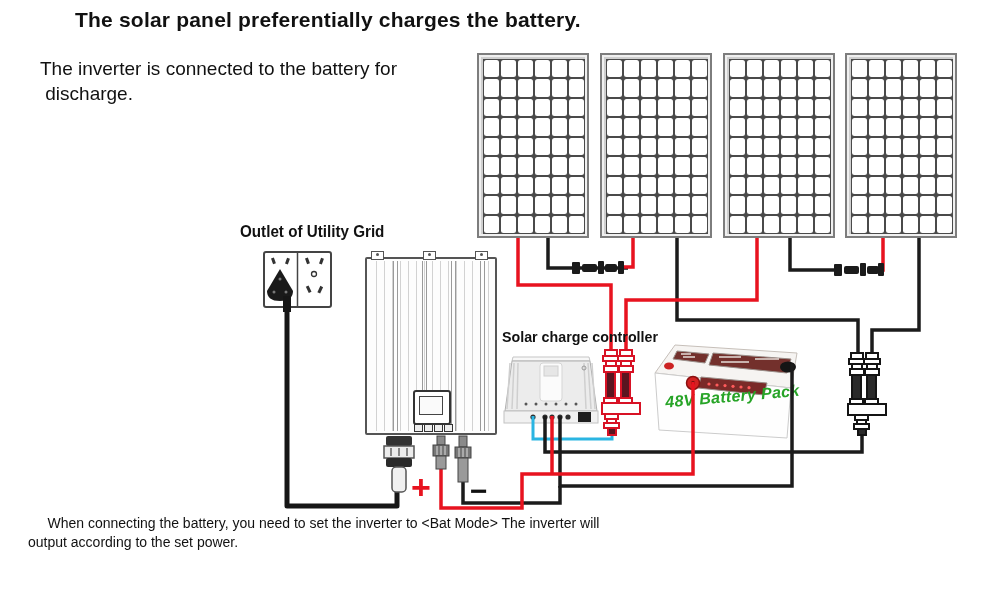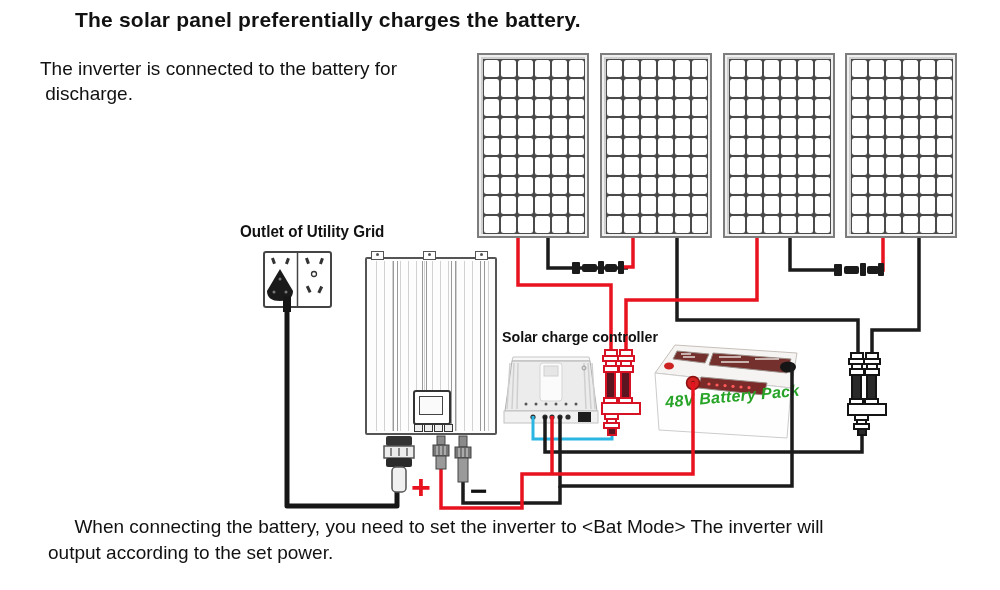--- a/index.html
+++ b/index.html
@@ -2,21 +2,21 @@
 <html><head>
 <meta charset="utf-8">
 <style>
   html,body{margin:0;padding:0;background:#fff;}
   .stage{position:relative;width:1000px;height:590px;background:#fff;overflow:hidden;
          font-family:"Liberation Sans",sans-serif;color:#111;}
   .abs{position:absolute;}
   .txt{white-space:pre-wrap;}
   .title{left:75px;top:8px;font-size:21px;font-weight:700;letter-spacing:.2px;z-index:4;}
   .subtitle{left:40px;top:57px;font-size:19px;line-height:1.3;z-index:4;}
-  .footer{left:28px;top:514px;width:950px;font-size:19px;line-height:1.35;z-index:4;margin-left:20px;}
+  .footer{left:28px;top:514px;width:950px;font-size:14px;line-height:1.35;z-index:4;}
   .lbl-outlet{left:240px;top:223px;font-size:16px;font-weight:700;transform:scaleX(.95);transform-origin:left;z-index:4;}
   .lbl-controller{left:502px;top:328px;font-size:15px;font-weight:700;transform:scaleX(.95);transform-origin:left;z-index:4;}
   .watermark{left:393px;top:280px;font-size:27px;color:#9a9a9a;opacity:.55;letter-spacing:1px;z-index:5;}
   .plus{left:411px;top:468px;font-size:34px;font-weight:700;color:#e8131f;z-index:4;}
   .minus{left:470px;top:474px;font-size:30px;font-weight:700;color:#111;z-index:4;}
 
   
   .wires{left:0;top:0;z-index:2;}
 
   

